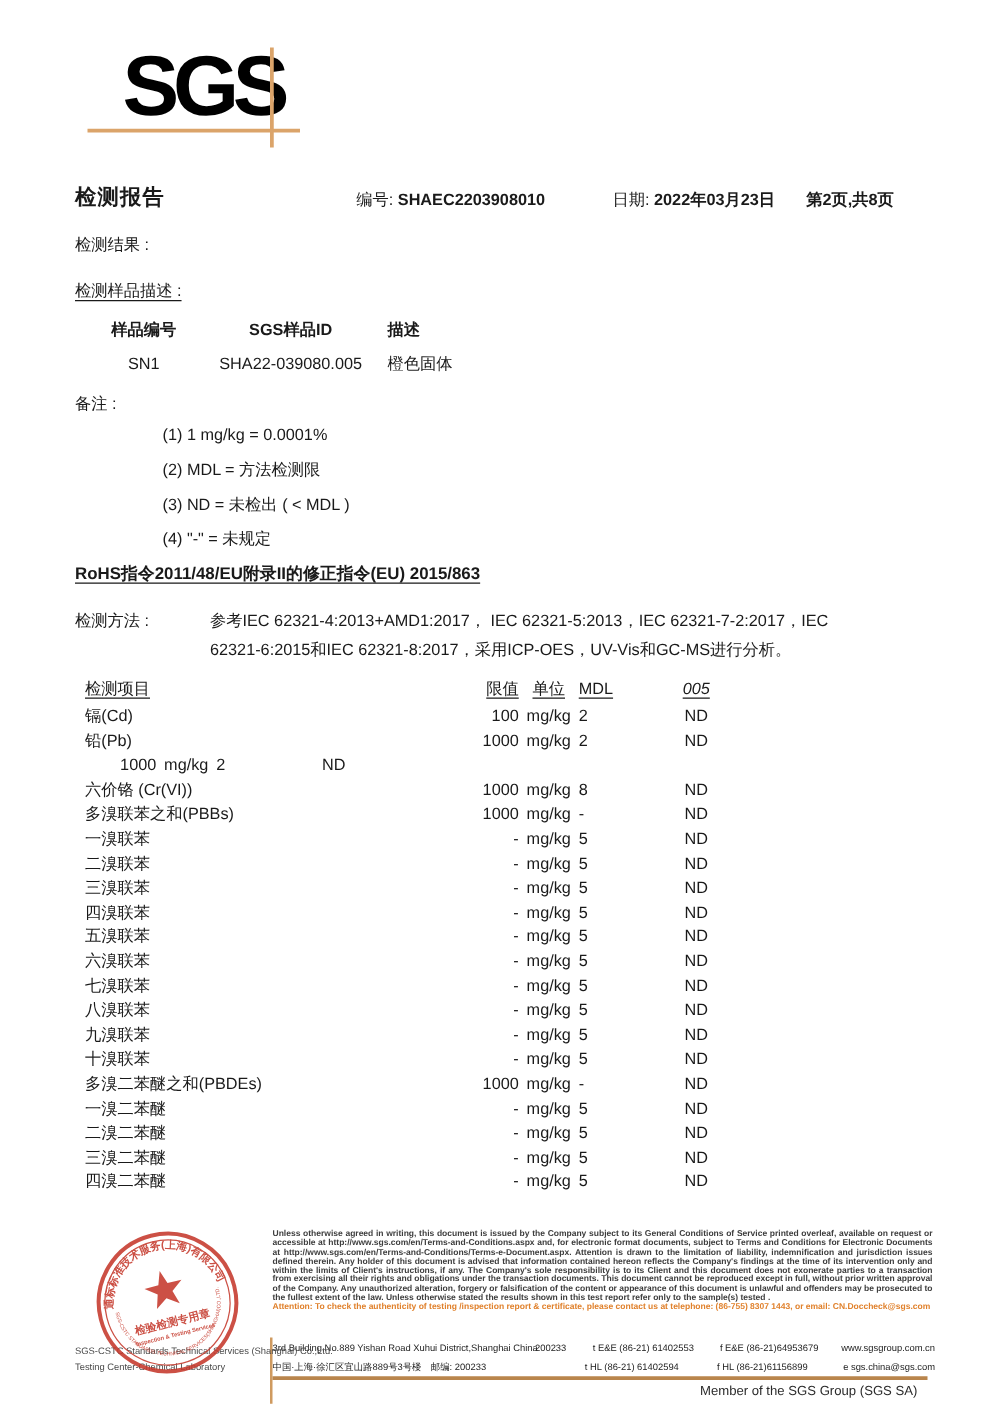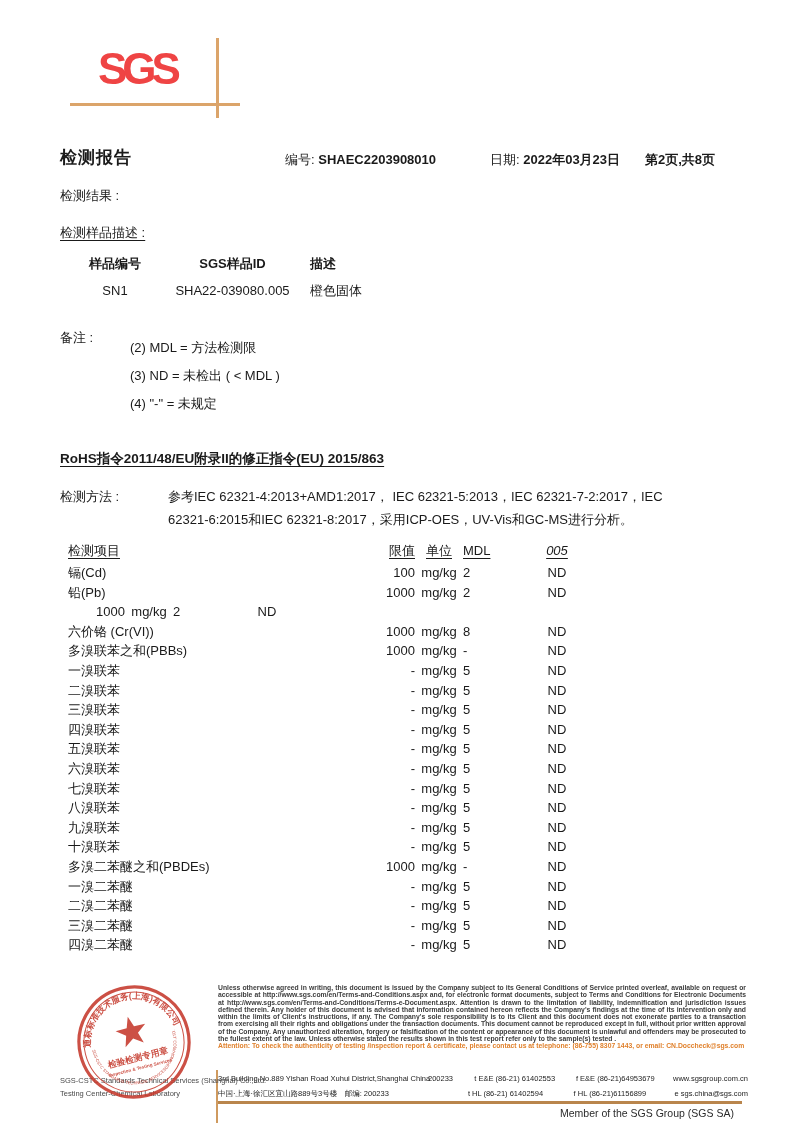--- a/index.html
+++ b/index.html
@@ -9,22 +9,22 @@
     background: #ffffff;
     font-family: "Liberation Sans", "DejaVu Sans", sans-serif;
     color: #1a1a1a;
     overflow: hidden;
   }
   .abs { position: absolute; }
 
   
   .logo-text {
     left: 98px; top: 36px;
-    font-size: 44px; line-height: 66px; font-weight: bold;
-    letter-spacing: -5px; color: #ef4444;
+    font-size: 68px; line-height: 66px; font-weight: bold;
+    letter-spacing: -5px; color: #000000;
   }
   .logo-hline { left: 70px; top: 103px; width: 170px; height: 2.5px; background: #dba46a; }
   .logo-vline { left: 216px; top: 38px; width: 2.5px; height: 80px; background: #dba46a; }
 
   
   .doc-title { left: 60px; top: 146px; font-size: 17px; font-weight: bold; letter-spacing: 1px; }
   .hdr { top: 151px; font-size: 13px; white-space: nowrap; }
   .hdr b { font-weight: bold; }
   .hdr-no   { left: 285px; }
   .hdr-date { left: 490px; }
@@ -35,21 +35,21 @@
 
   
   .sample-table { left: 60px; top: 250px; width: 440px; font-size: 13px; }
   .sample-row { display: flex; height: 27px; line-height: 27px; }
   .sample-row.head { font-weight: bold; }
   .sc1 { width: 110px; text-align: center; }
   .sc2 { width: 125px; text-align: center; }
   .sc3 { width: 130px; margin-left: 15px; text-align: left; }
 
   
-  .notes-label { left: 60px; top: 329px; }
+  .notes-label { left: 60px; top: 314px; }
   .notes-list { left: 130px; top: 334px; font-size: 13px; }
   .notes-list div { height: 27.8px; line-height: 27.8px; white-space: nowrap; }
 
   
   .rohs-heading { left: 60px; top: 450px; font-size: 13.5px; font-weight: bold; }
   .method-label { left: 60px; top: 488px; }
   .method-line1 { left: 168px; top: 488px; width: 540px; font-size: 13px; }
   .method-line2 { left: 168px; top: 511px; width: 540px; font-size: 13px; }
 
   
@@ -110,20 +110,21 @@
       <div class="sample-row">
     <span class="sc1">SN1</span>
     <span class="sc2">SHA22-039080.005</span>
     <span class="sc3">橙色固体</span>
   </div>
     </div>
 </div>
 
 <div class="abs sec-label notes-label">备注 :</div>
 <div class="abs notes-list">
+    <div>(1) 1 mg/kg = 0.0001%</div>
     <div>(2) MDL = 方法检测限</div>
     <div>(3) ND = 未检出 ( &lt; MDL )</div>
     <div>(4) "-" = 未规定</div>
   </div>
 
 <div class="abs rohs-heading u">RoHS指令2011/48/EU附录II的修正指令(EU) 2015/863</div>
 <div class="abs sec-label method-label">检测方法 :</div>
 <div class="abs method-line1">参考IEC 62321-4:2013+AMD1:2017， IEC 62321-5:2013，IEC 62321-7-2:2017，IEC</div>
 <div class="abs method-line2">62321-6:2015和IEC 62321-8:2017，采用ICP-OES，UV-Vis和GC-MS进行分析。</div>
 

